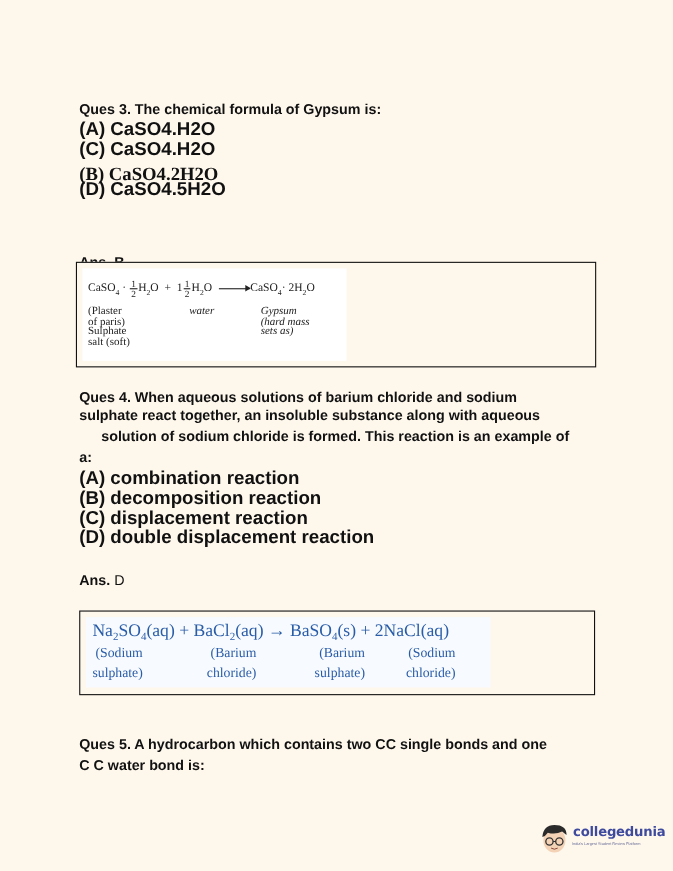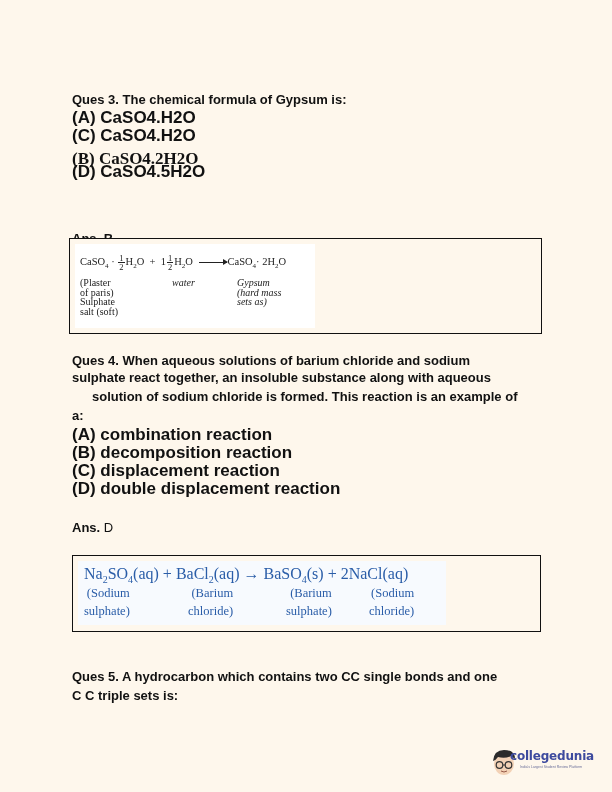--- a/index.html
+++ b/index.html
@@ -42,21 +42,21 @@
       background: #f7fafe;
       font-family: "Liberation Serif", "DejaVu Serif", serif;
       color: #2a5da8;
     }
     .eq2 .line { position: absolute; top: 4px; left: 6px; font-size: 16px; white-space: nowrap; }
     .eq2 sub { font-size: 10px; }
     .eq2 .lbl { position: absolute; font-size: 12.5px; line-height: 18px; white-space: pre; text-align: right; }
 
     
     .logo { position: absolute; left: 490px; top: 745px; width: 120px; height: 36px; }
-    .logo-name { position: absolute; left: 20px; top: 4px; font-size: 12px; font-weight: bold; color: #3d4a9e; font-family: "DejaVu Sans", sans-serif; letter-spacing: -0.2px; }
+    .logo-name { position: absolute; left: 31px; top: 4px; font-size: 12px; font-weight: bold; color: #3d4a9e; font-family: "DejaVu Sans", sans-serif; letter-spacing: -0.2px; }
     .logo-tag { position: absolute; left: 30px; top: 20px; font-size: 3.5px; color: #6b6f99; white-space: nowrap; font-family: "Liberation Sans", sans-serif; }
   </style>
 </head>
 <body>
 
 <div class="abs qtext" style="left:72px; top:91px;">Ques 3. The chemical formula of Gypsum is:</div>
 <div class="abs opt" style="left:72px; top:109px;">(A) CaSO4.H2O</div>
 <div class="abs opt" style="left:72px; top:127px;">(C) CaSO4.H2O</div>
 <div class="abs opt" style="left:72px; top:150px;font-family:Liberation Serif, serif;">(B) CaSO4.2H2O</div>
 <div class="abs opt" style="left:72px; top:163px;">(D) CaSO4.5H2O</div>
@@ -101,21 +101,21 @@
     <div class="lbl" style="left:110px; top:23px;">(Barium
 chloride)</div>
     <div class="lbl" style="left:208px; top:23px;">(Barium
 sulphate)</div>
     <div class="lbl" style="left:291px; top:23px;">(Sodium
 chloride)</div>
   </div>
 </div>
 
 <div class="abs qtext" style="left:72px; top:668px;">Ques 5. A hydrocarbon which contains two CC single bonds and one</div>
-<div class="abs qtext" style="left:72px; top:687px;">C C triple sets is:</div>
+<div class="abs qtext" style="left:72px; top:687px;">C C water bond is:</div>
 
 <div class="logo">
   <svg class="abs" style="left:0; top:2px;" width="28" height="30" viewBox="0 0 28 30">
     <ellipse cx="14" cy="17" rx="10" ry="11" fill="#f3d2b6"></ellipse>
     <path d="M3 14 Q4 3 14 3 Q25 3 25 12 L21 9 Q15 12 8 10 Q6 13 3 14 Z" fill="#2b2b2b"></path>
     <circle cx="9.5" cy="18" r="3.3" fill="none" stroke="#333" stroke-width="1.2"></circle>
     <circle cx="18.5" cy="18" r="3.3" fill="none" stroke="#333" stroke-width="1.2"></circle>
     <line x1="12.8" y1="18" x2="15.2" y2="18" stroke="#333" stroke-width="1"></line>
     <path d="M11 24 Q14 26 17 24" fill="none" stroke="#8a4b3a" stroke-width="0.9"></path>
   </svg>

